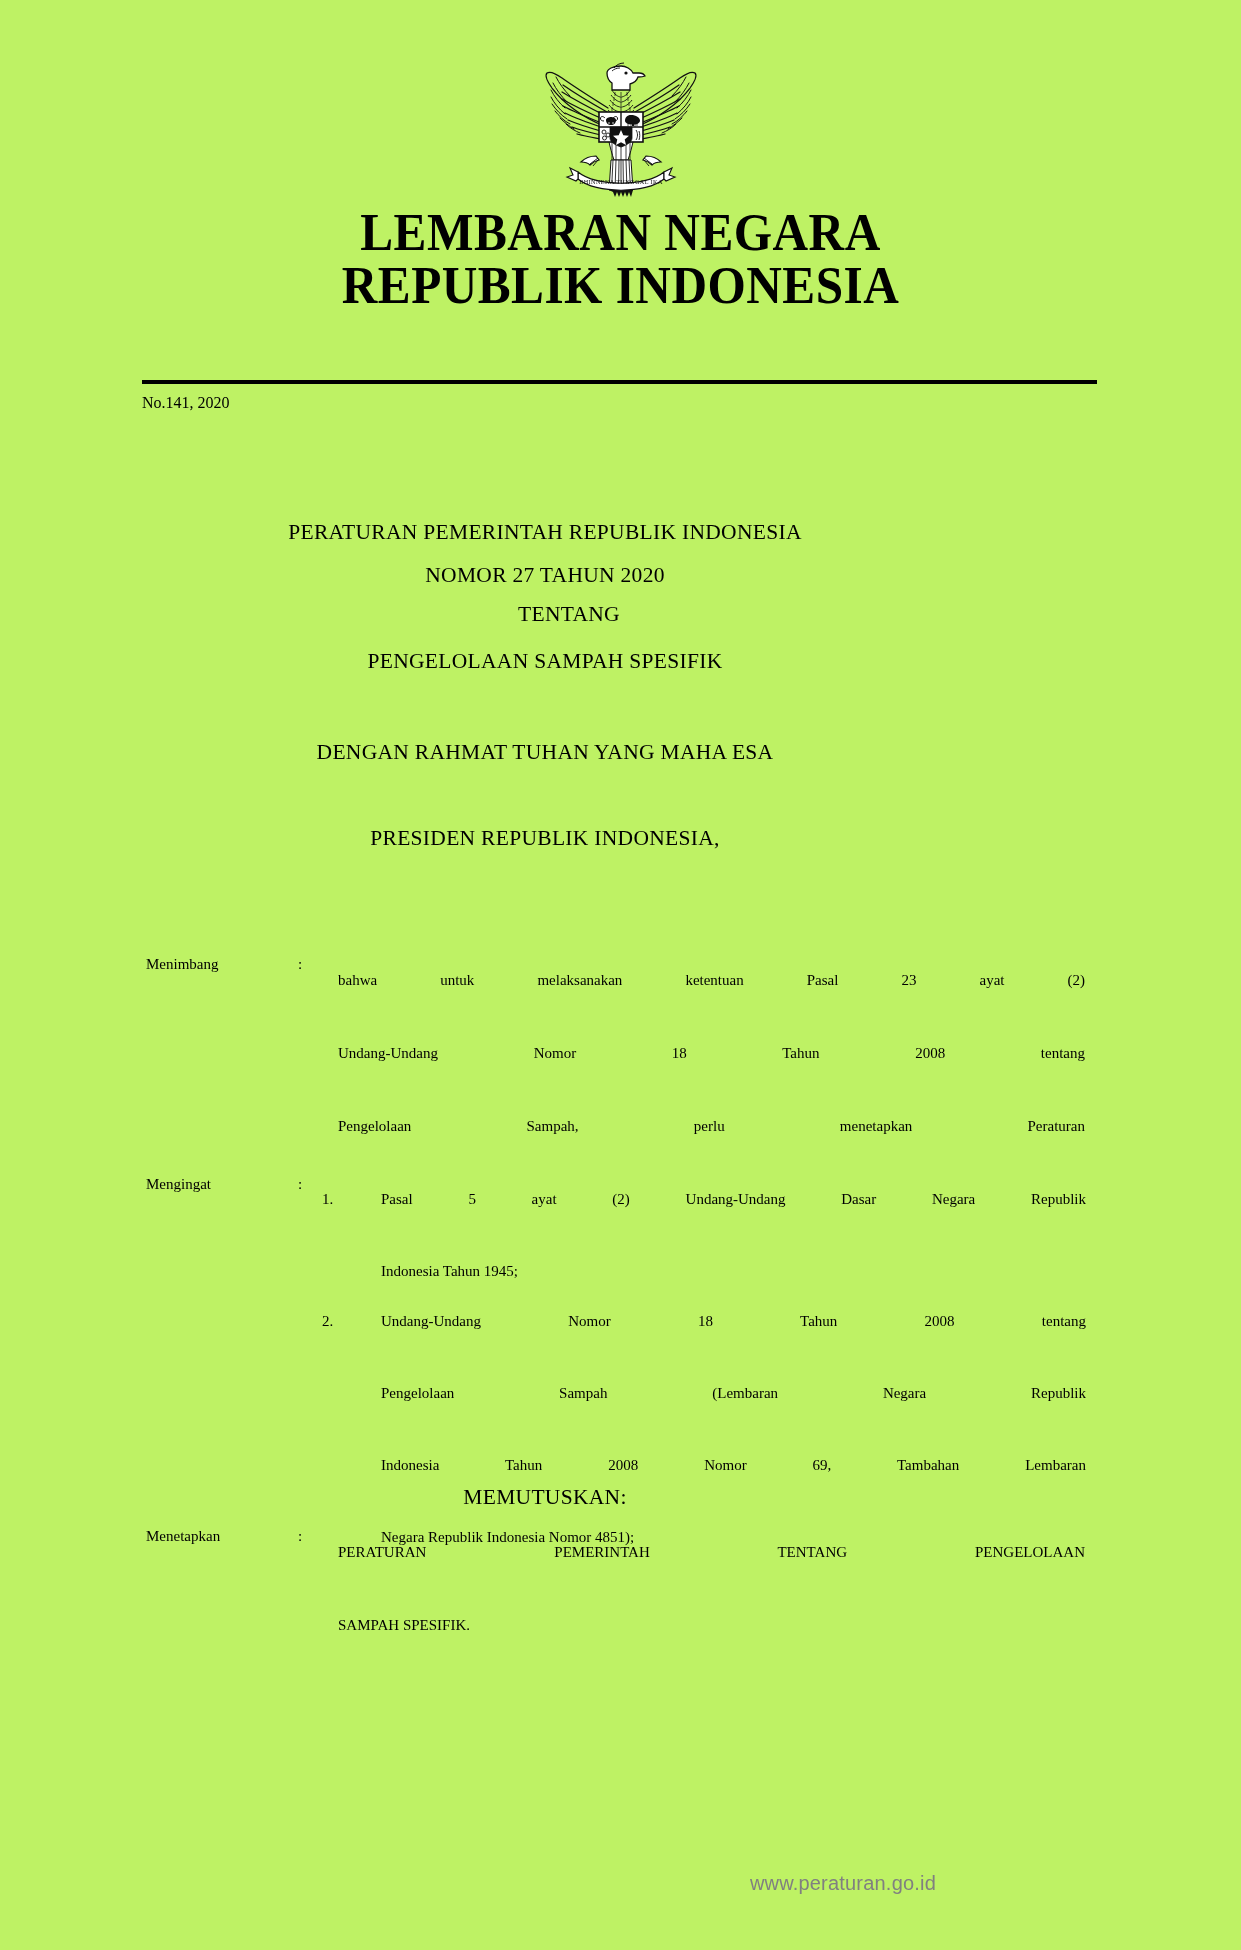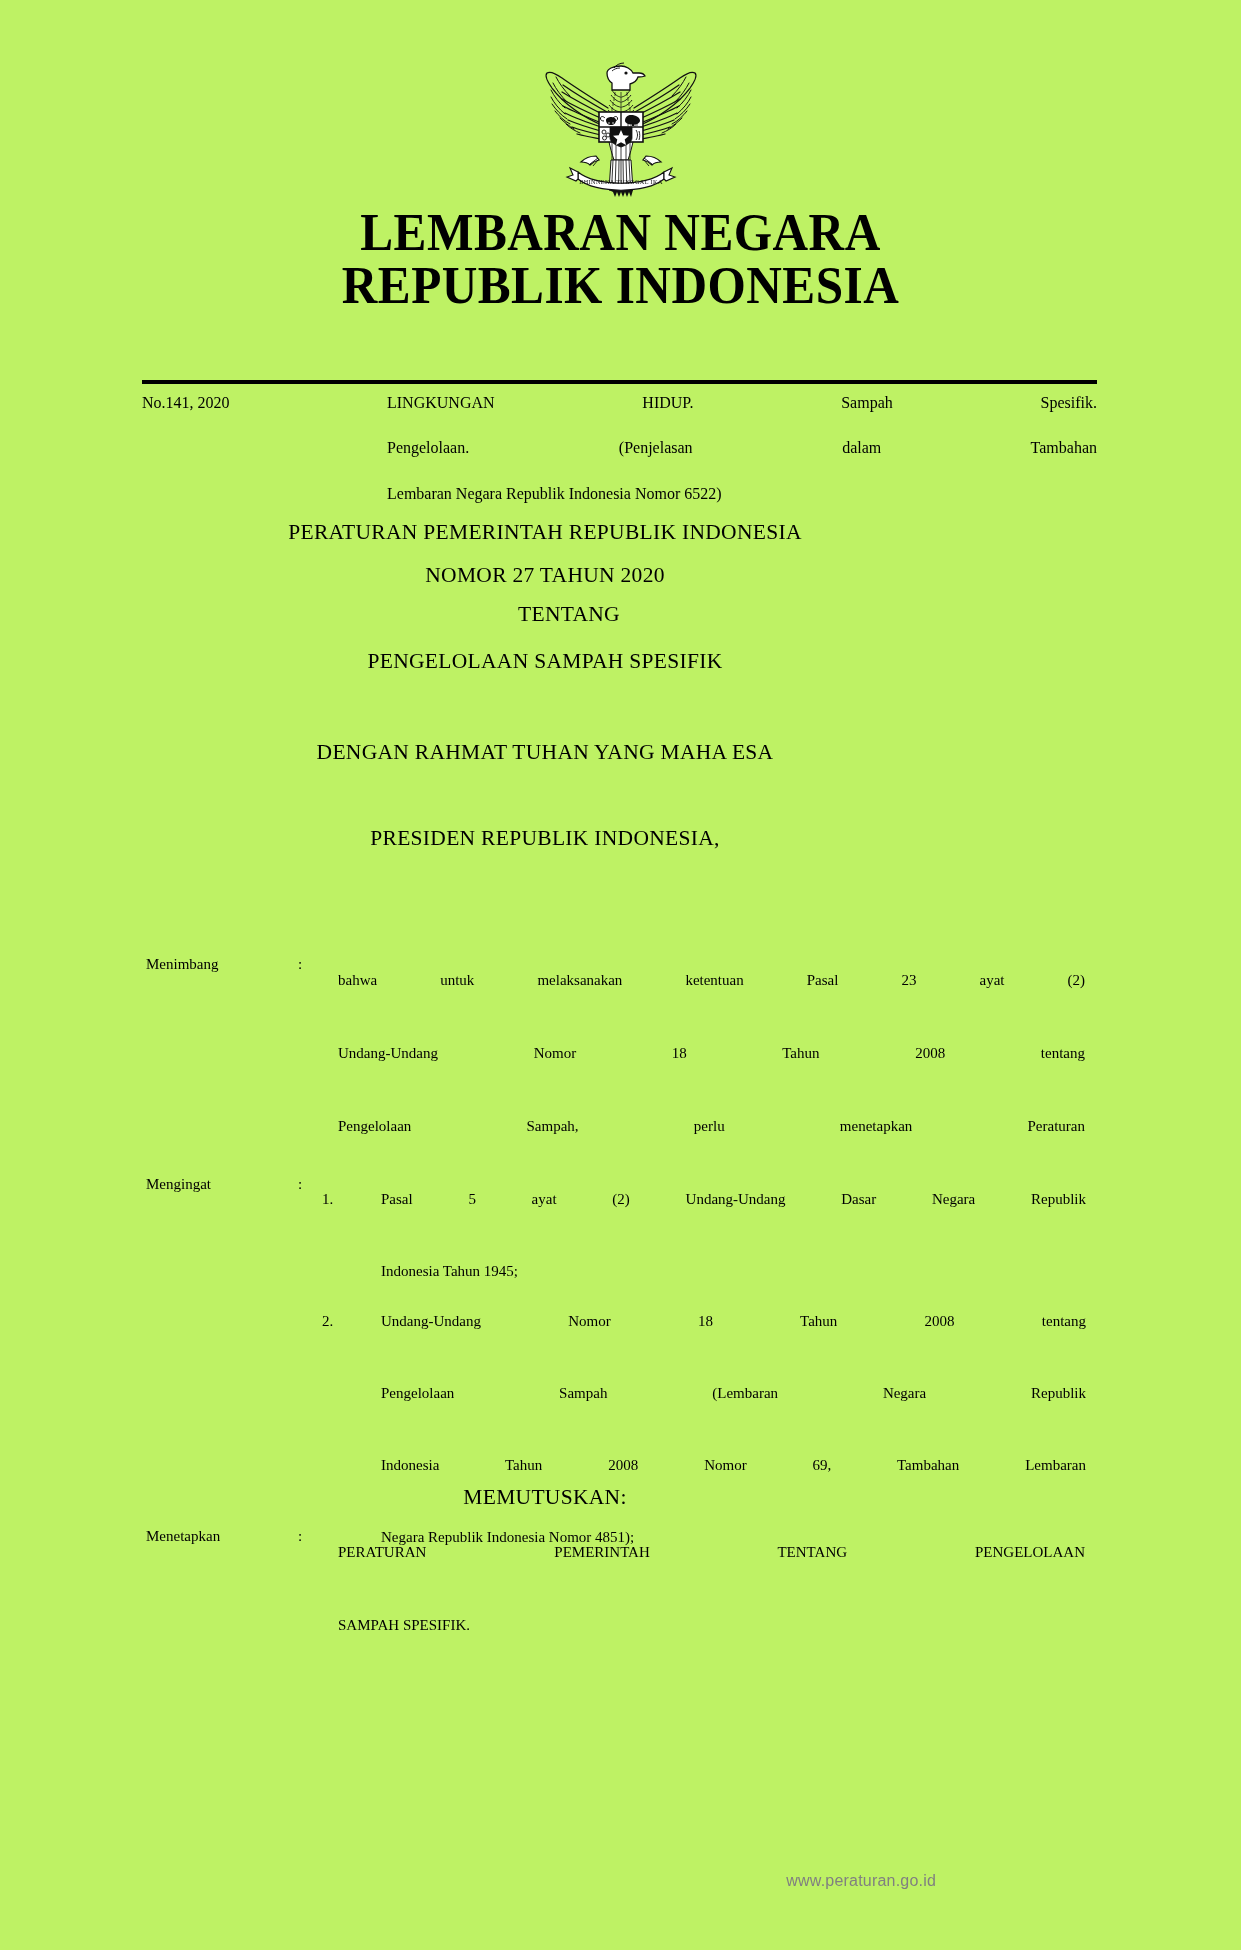--- a/index.html
+++ b/index.html
@@ -173,21 +173,21 @@
   
   .footer-wm {
     position: absolute;
     left: 0;
     top: 1872px;
     width: 1080px;
     padding-right: 144px;
     box-sizing: border-box;
     text-align: right;
     font-family: "Liberation Sans", "DejaVu Sans", sans-serif;
-    font-size: 16px;
+    font-size: 20px;
     color: #808080;
     letter-spacing: 0.2px;
   }
 </style>
 </head>
 <body>
 
 <div class="page">
 
   <div class="emblem-wrap">
@@ -331,25 +331,20 @@
     </svg>
   </div>
 
   <div class="masthead-title" id="mast-line1">LEMBARAN NEGARA</div>
   <div class="masthead-title" id="mast-line2">REPUBLIK INDONESIA</div>
 
   <div class="mast-rule"></div>
 
   <div class="info-row">
     <div class="info-no">No.141, 2020</div>
-    <div class="info-body">
-      <p class="j">LINGKUNGAN HIDUP. Sampah Spesifik.</p>
-      <p class="j">Pengelolaan. (Penjelasan dalam Tambahan</p>
-      <p>Lembaran Negara Republik Indonesia Nomor 6522)</p>
-    </div>
   </div>
 
   <div class="center-line" id="t-pp">PERATURAN PEMERINTAH REPUBLIK INDONESIA</div>
   <div class="center-line" id="t-nomor">NOMOR 27 TAHUN 2020</div>
   <div class="center-line" id="t-tentang">TENTANG</div>
   <div class="center-line" id="t-judul">PENGELOLAAN SAMPAH SPESIFIK</div>
   <div class="center-line" id="t-rahmat">DENGAN RAHMAT TUHAN YANG MAHA ESA</div>
   <div class="center-line" id="t-presiden">PRESIDEN REPUBLIK INDONESIA,</div>
 
   <div class="clause" id="clause-menimbang">

